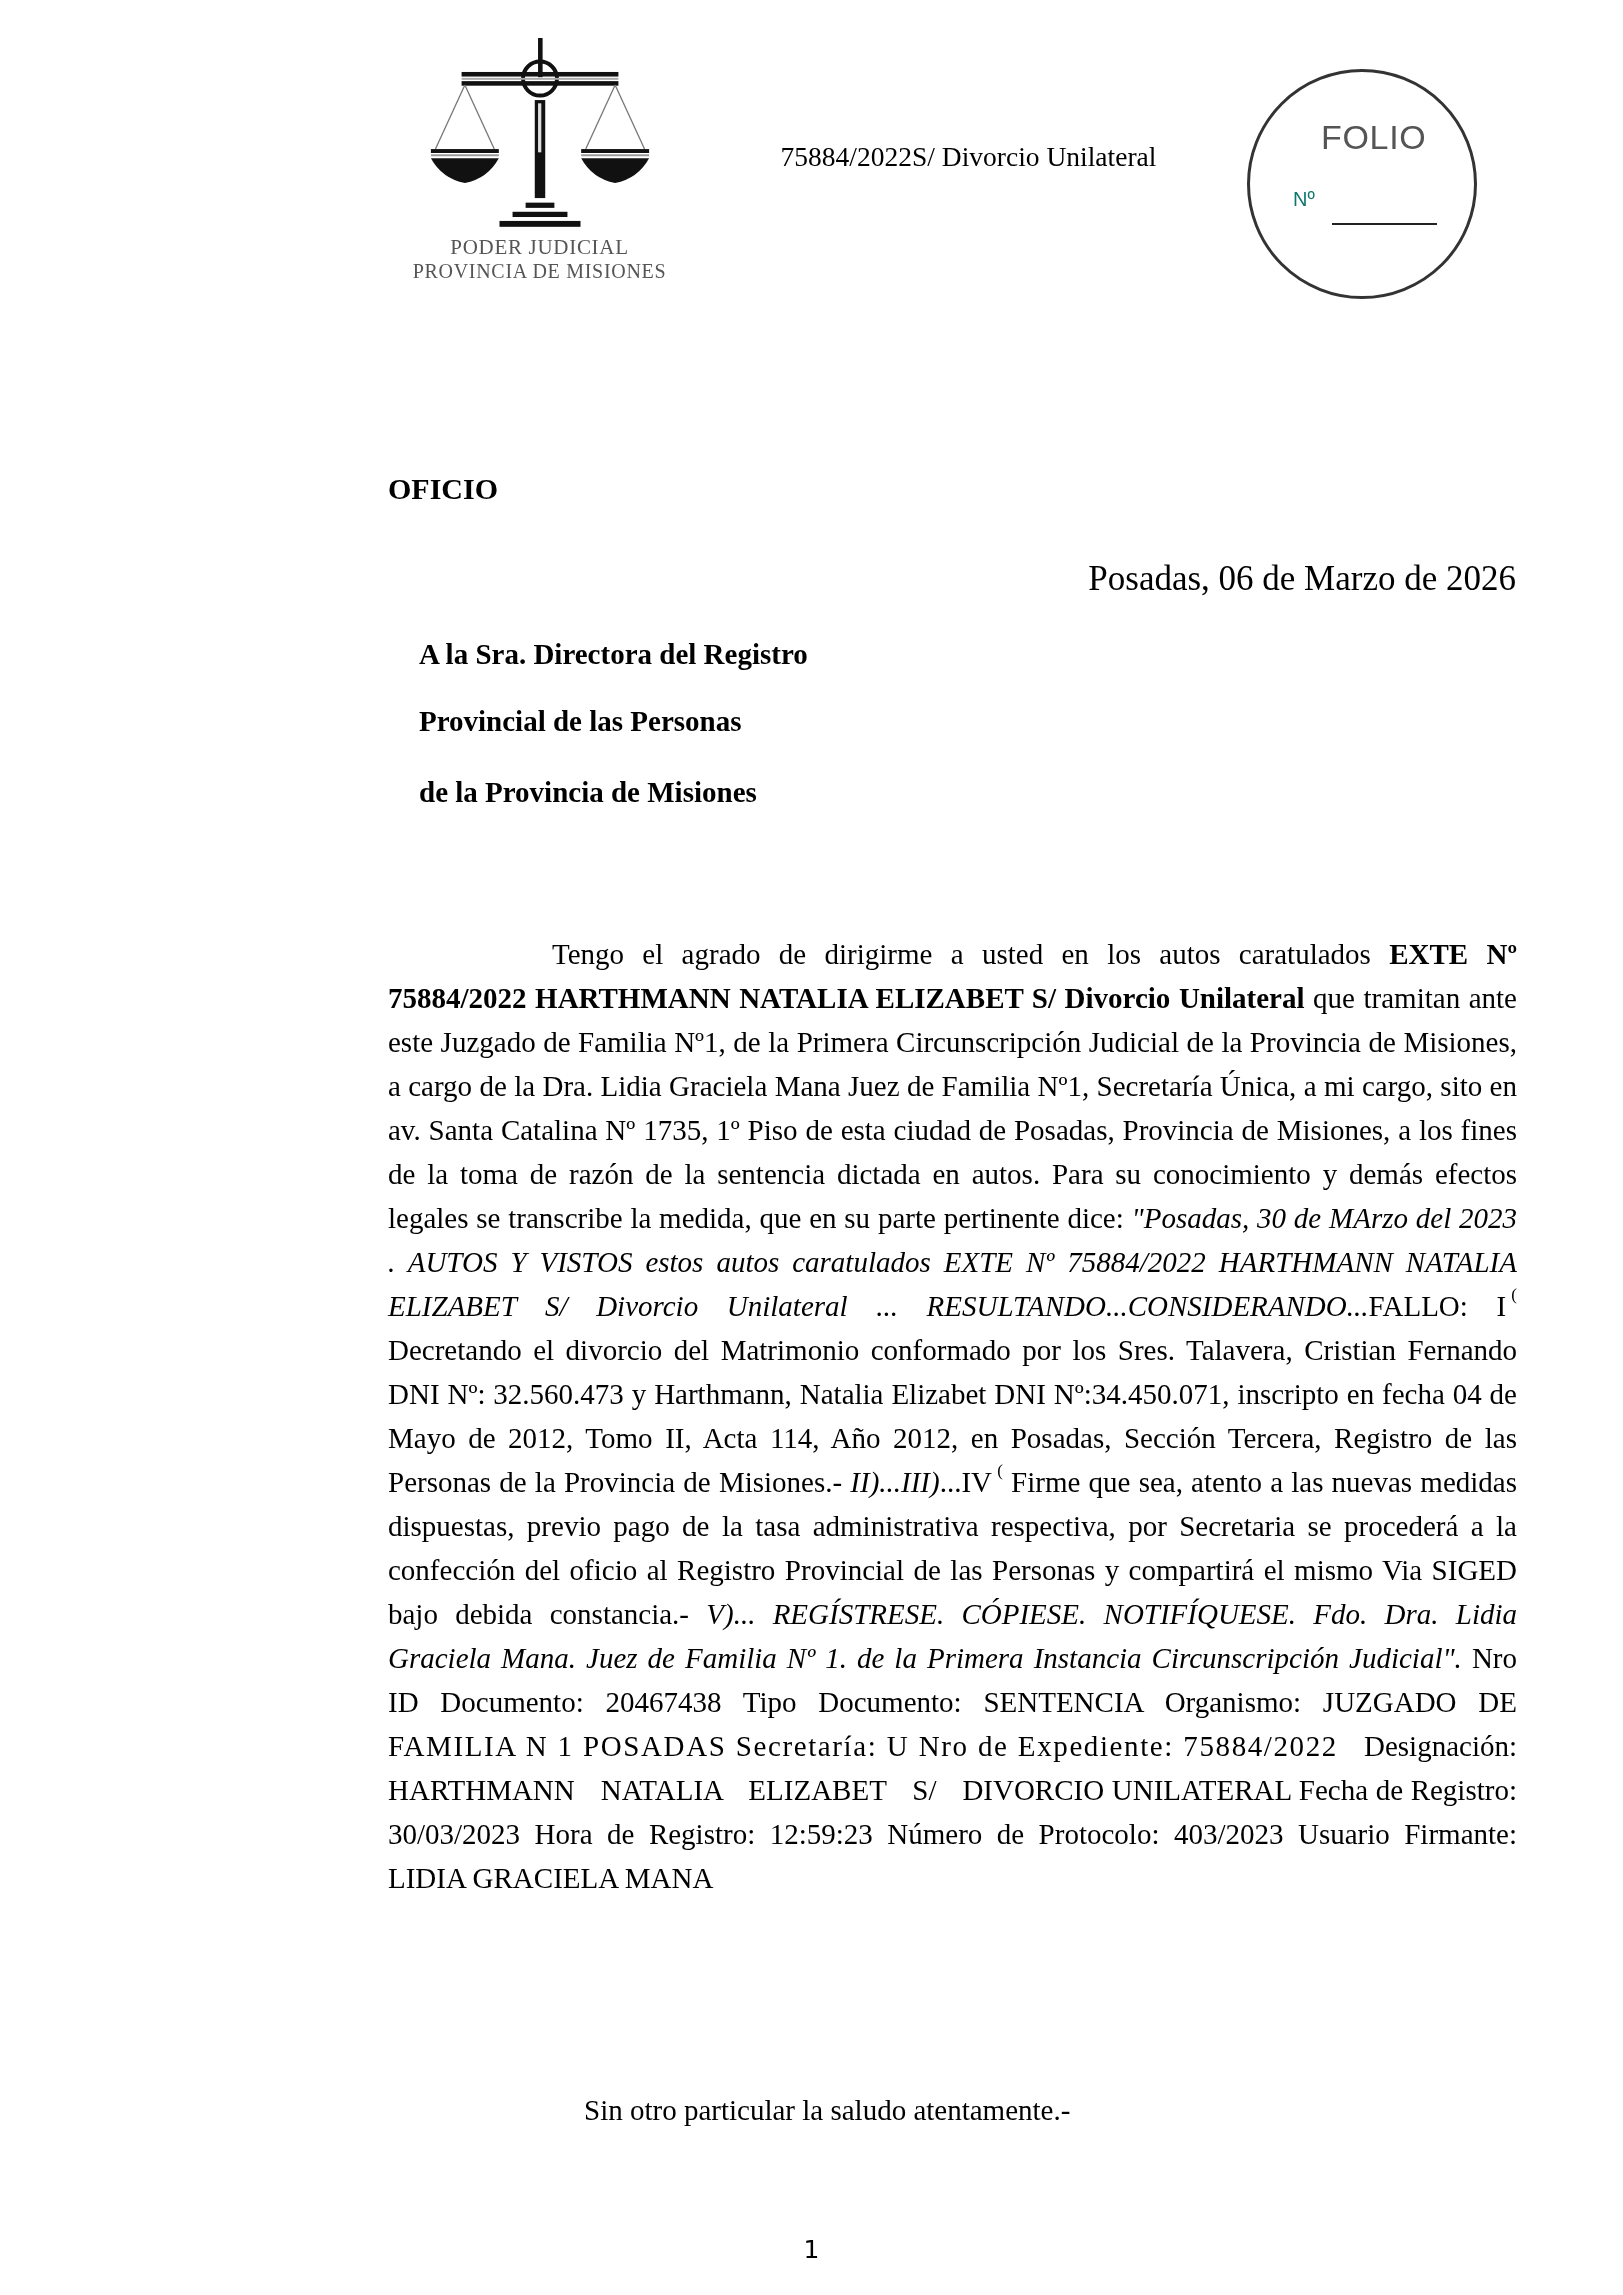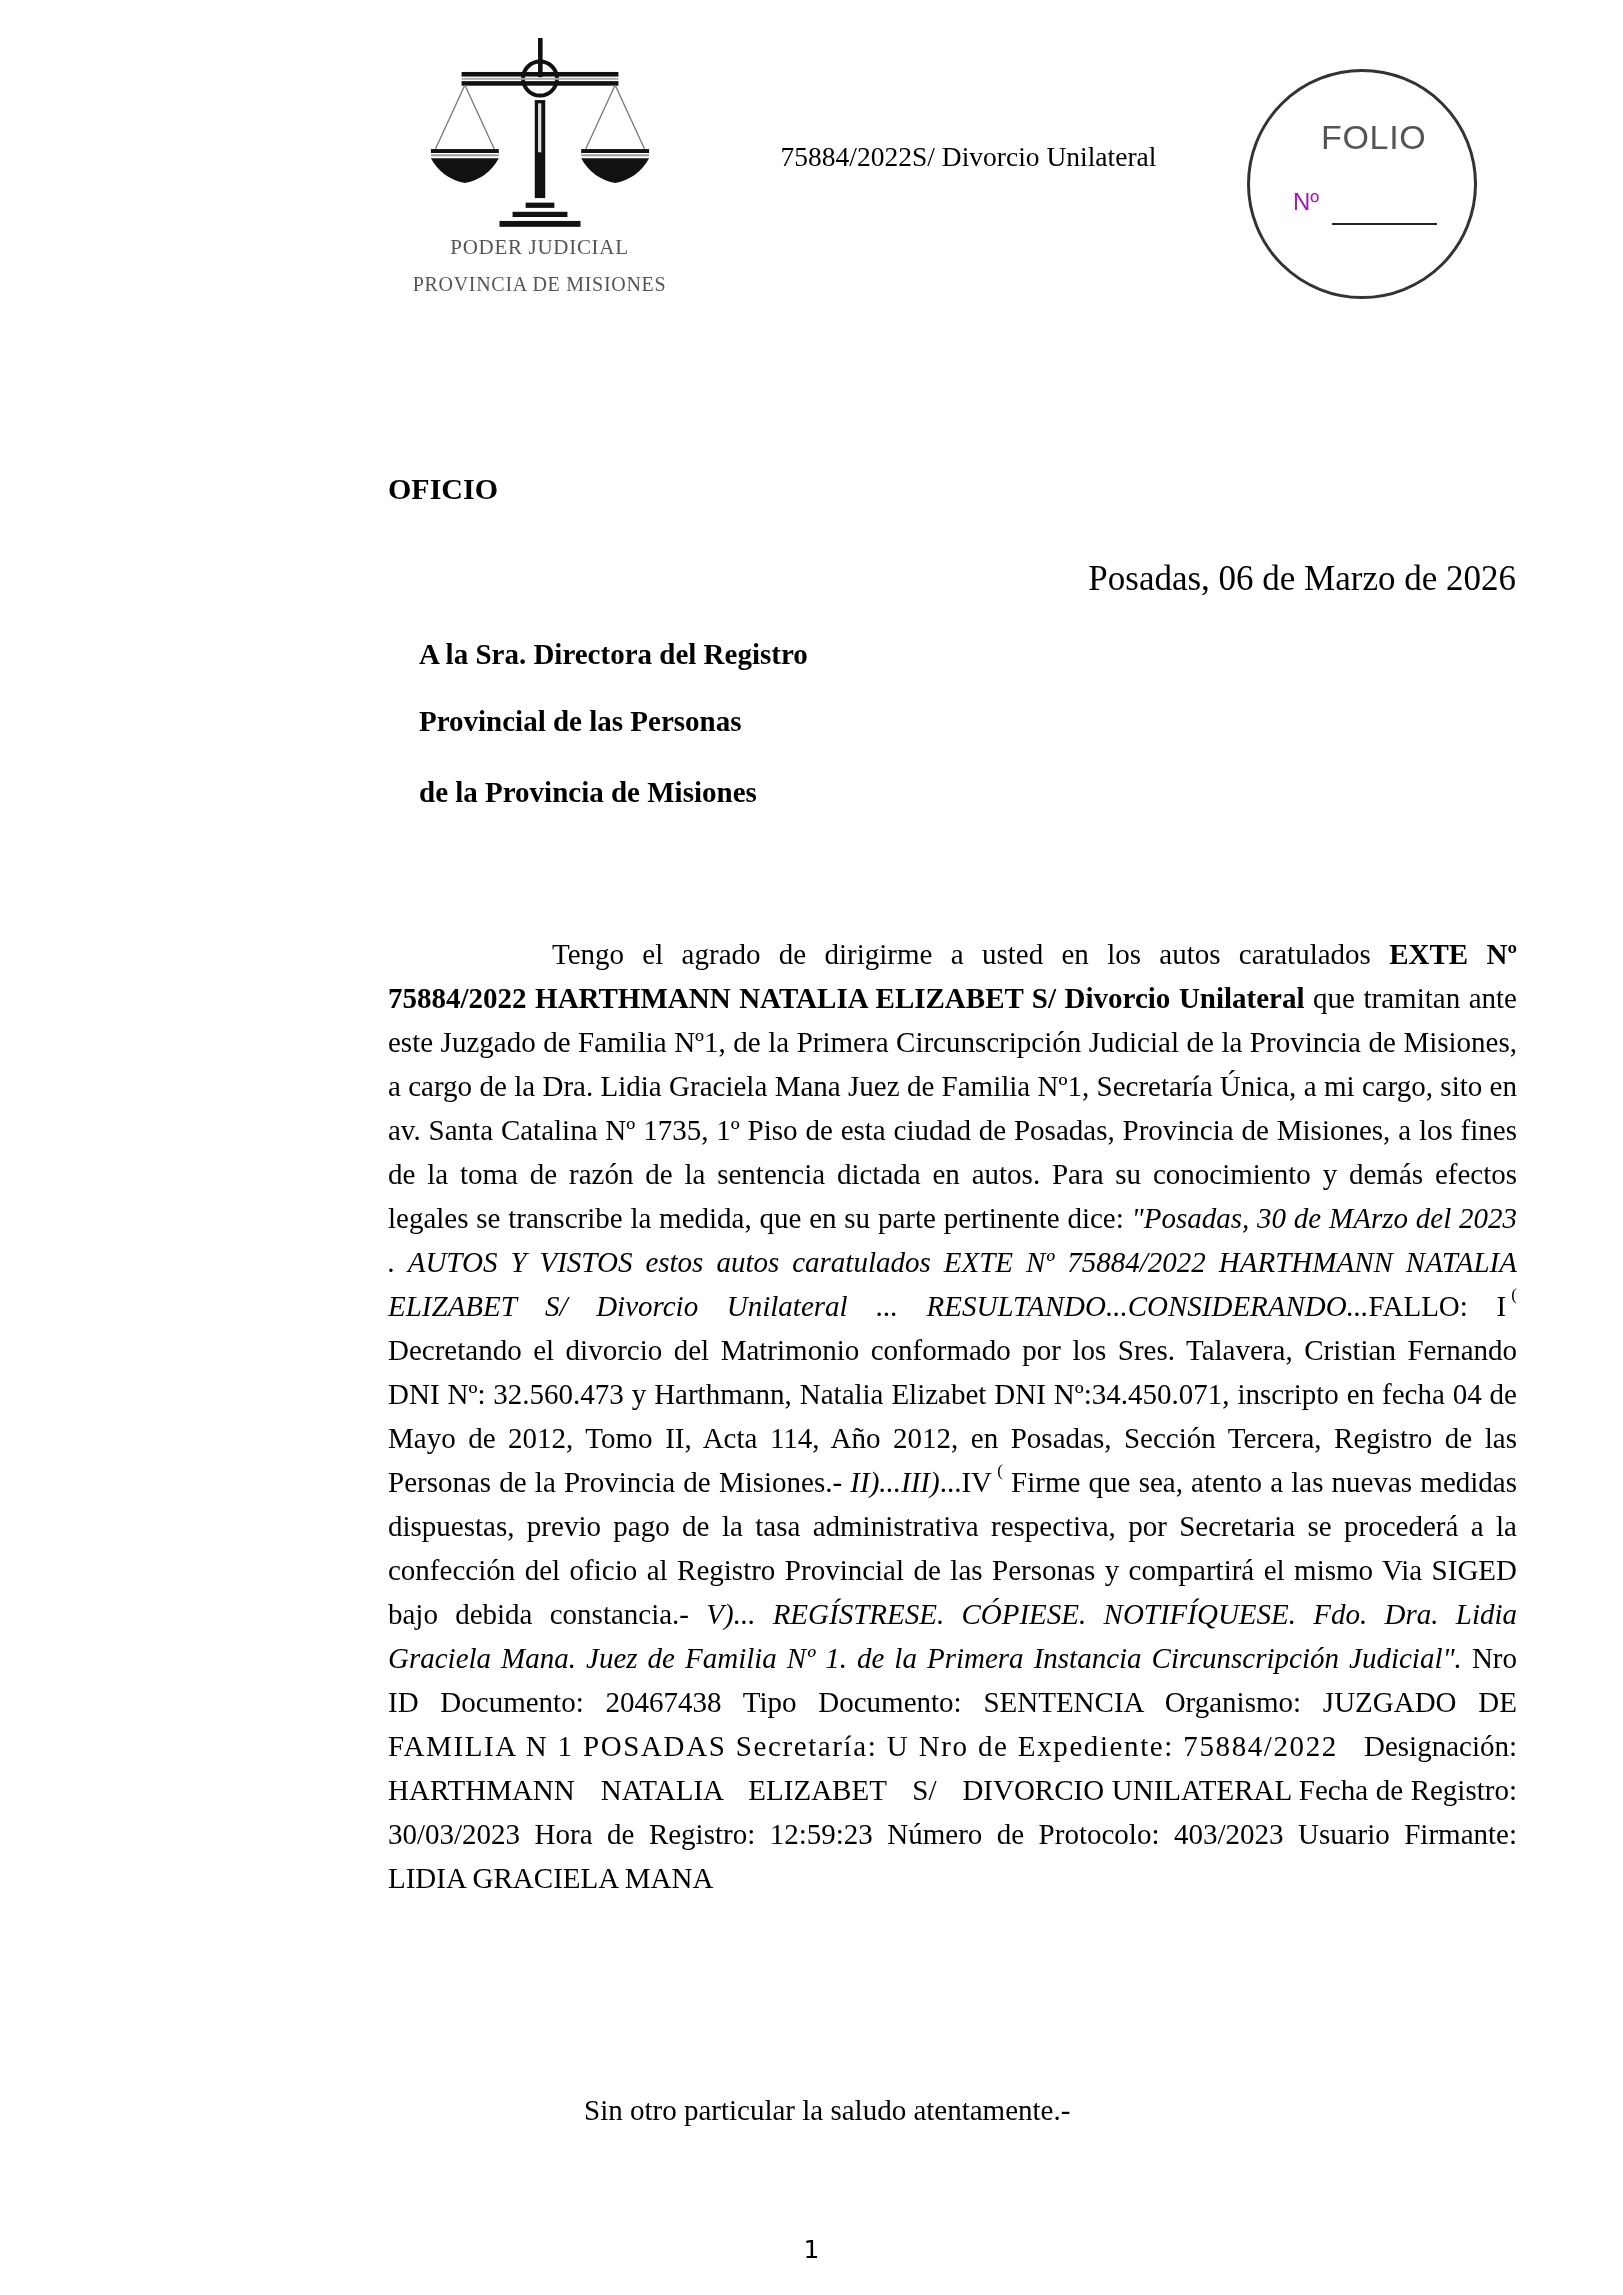--- a/index.html
+++ b/index.html
@@ -10,29 +10,29 @@
   .abs { position: absolute; }
 
   
   #logo { left: 402px; top: 38px; width: 275px; height: 255px; }
   #logo svg { width: 262px; height: 196px; display: block; margin-left: 6.5px; }
   .logo-line {
     font-family: "Liberation Serif", "DejaVu Serif", serif;
     color: #555; text-align: center; letter-spacing: 0.7px; line-height: 1;
   }
   #logo .l1 { font-size: 21px; margin-top: 2.6px; }
-  #logo .l2 { font-size: 20px; margin-top: 16px; }
+  #logo .l2 { font-size: 20px; margin-top: 3px; }
 
   
   #header-text { left: 707px; top: 137px; width: 523px; text-align: center; font-size: 27.5px; line-height: 39px; }
 
   
   #folio { left: 1247px; top: 69px; width: 230px; height: 230px; border: 3.3px solid #333; border-radius: 50%; box-sizing: border-box; }
   #folio .folio-title { position: absolute; left: 71px; top: 46px; font-family: "Liberation Sans", "DejaVu Sans", sans-serif; font-size: 34px; color: #555; letter-spacing: 0.7px; }
-  #folio .folio-no { position: absolute; left: 43px; top: 116px; font-family: "Liberation Sans", "DejaVu Sans", sans-serif; font-size: 24px; color: #a21caf; }
+  #folio .folio-no { position: absolute; left: 43px; top: 116px; font-family: "Liberation Sans", "DejaVu Sans", sans-serif; font-size: 20px; color: #0f766e; }
   #folio .folio-line { position: absolute; left: 82px; top: 151px; width: 105px; height: 0; border-top: 2.6px solid #222; }
 
   .title { left: 388px; top: 472px; font-size: 30px; font-weight: bold; }
   .date { right: 107px; top: 559px; font-size: 35px; }
   .addr { left: 388px; font-size: 29px; font-weight: bold; margin-left: 31px; }
 
   #body-para {
     left: 388px; top: 932px; width: 1129px;
     font-size: 29px; line-height: 44px; text-align: justify;
     text-indent: 164px;

